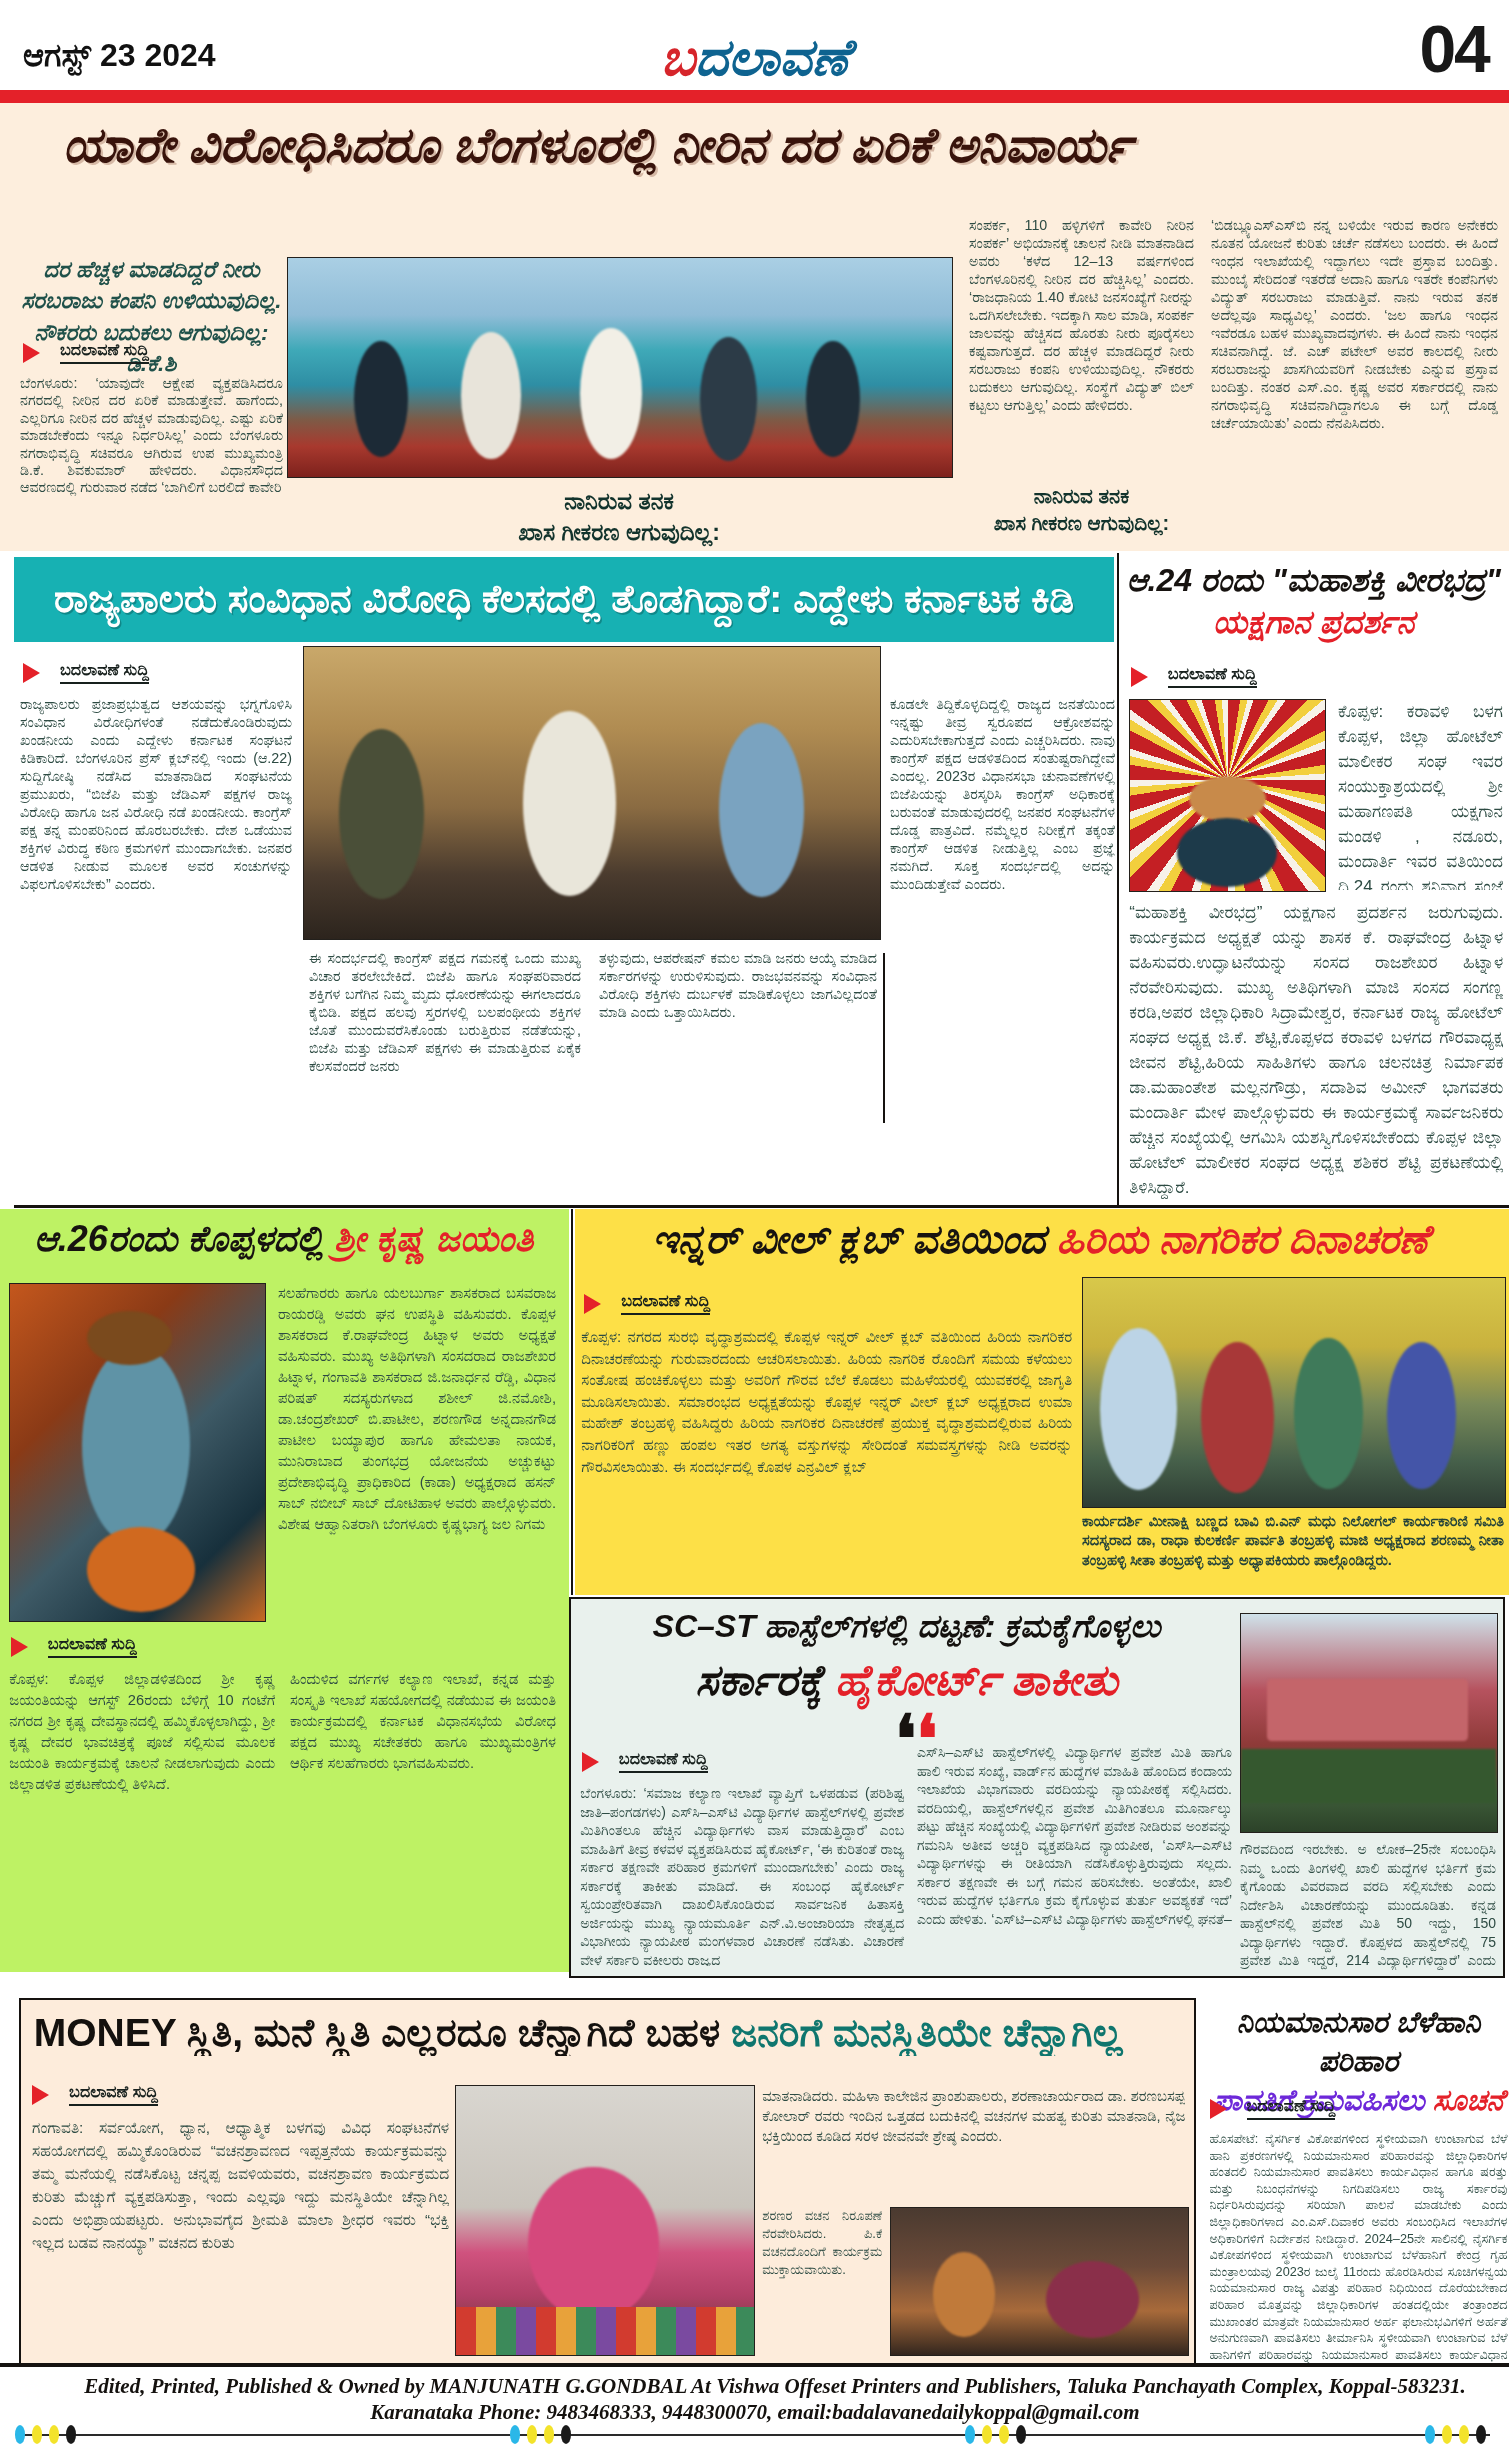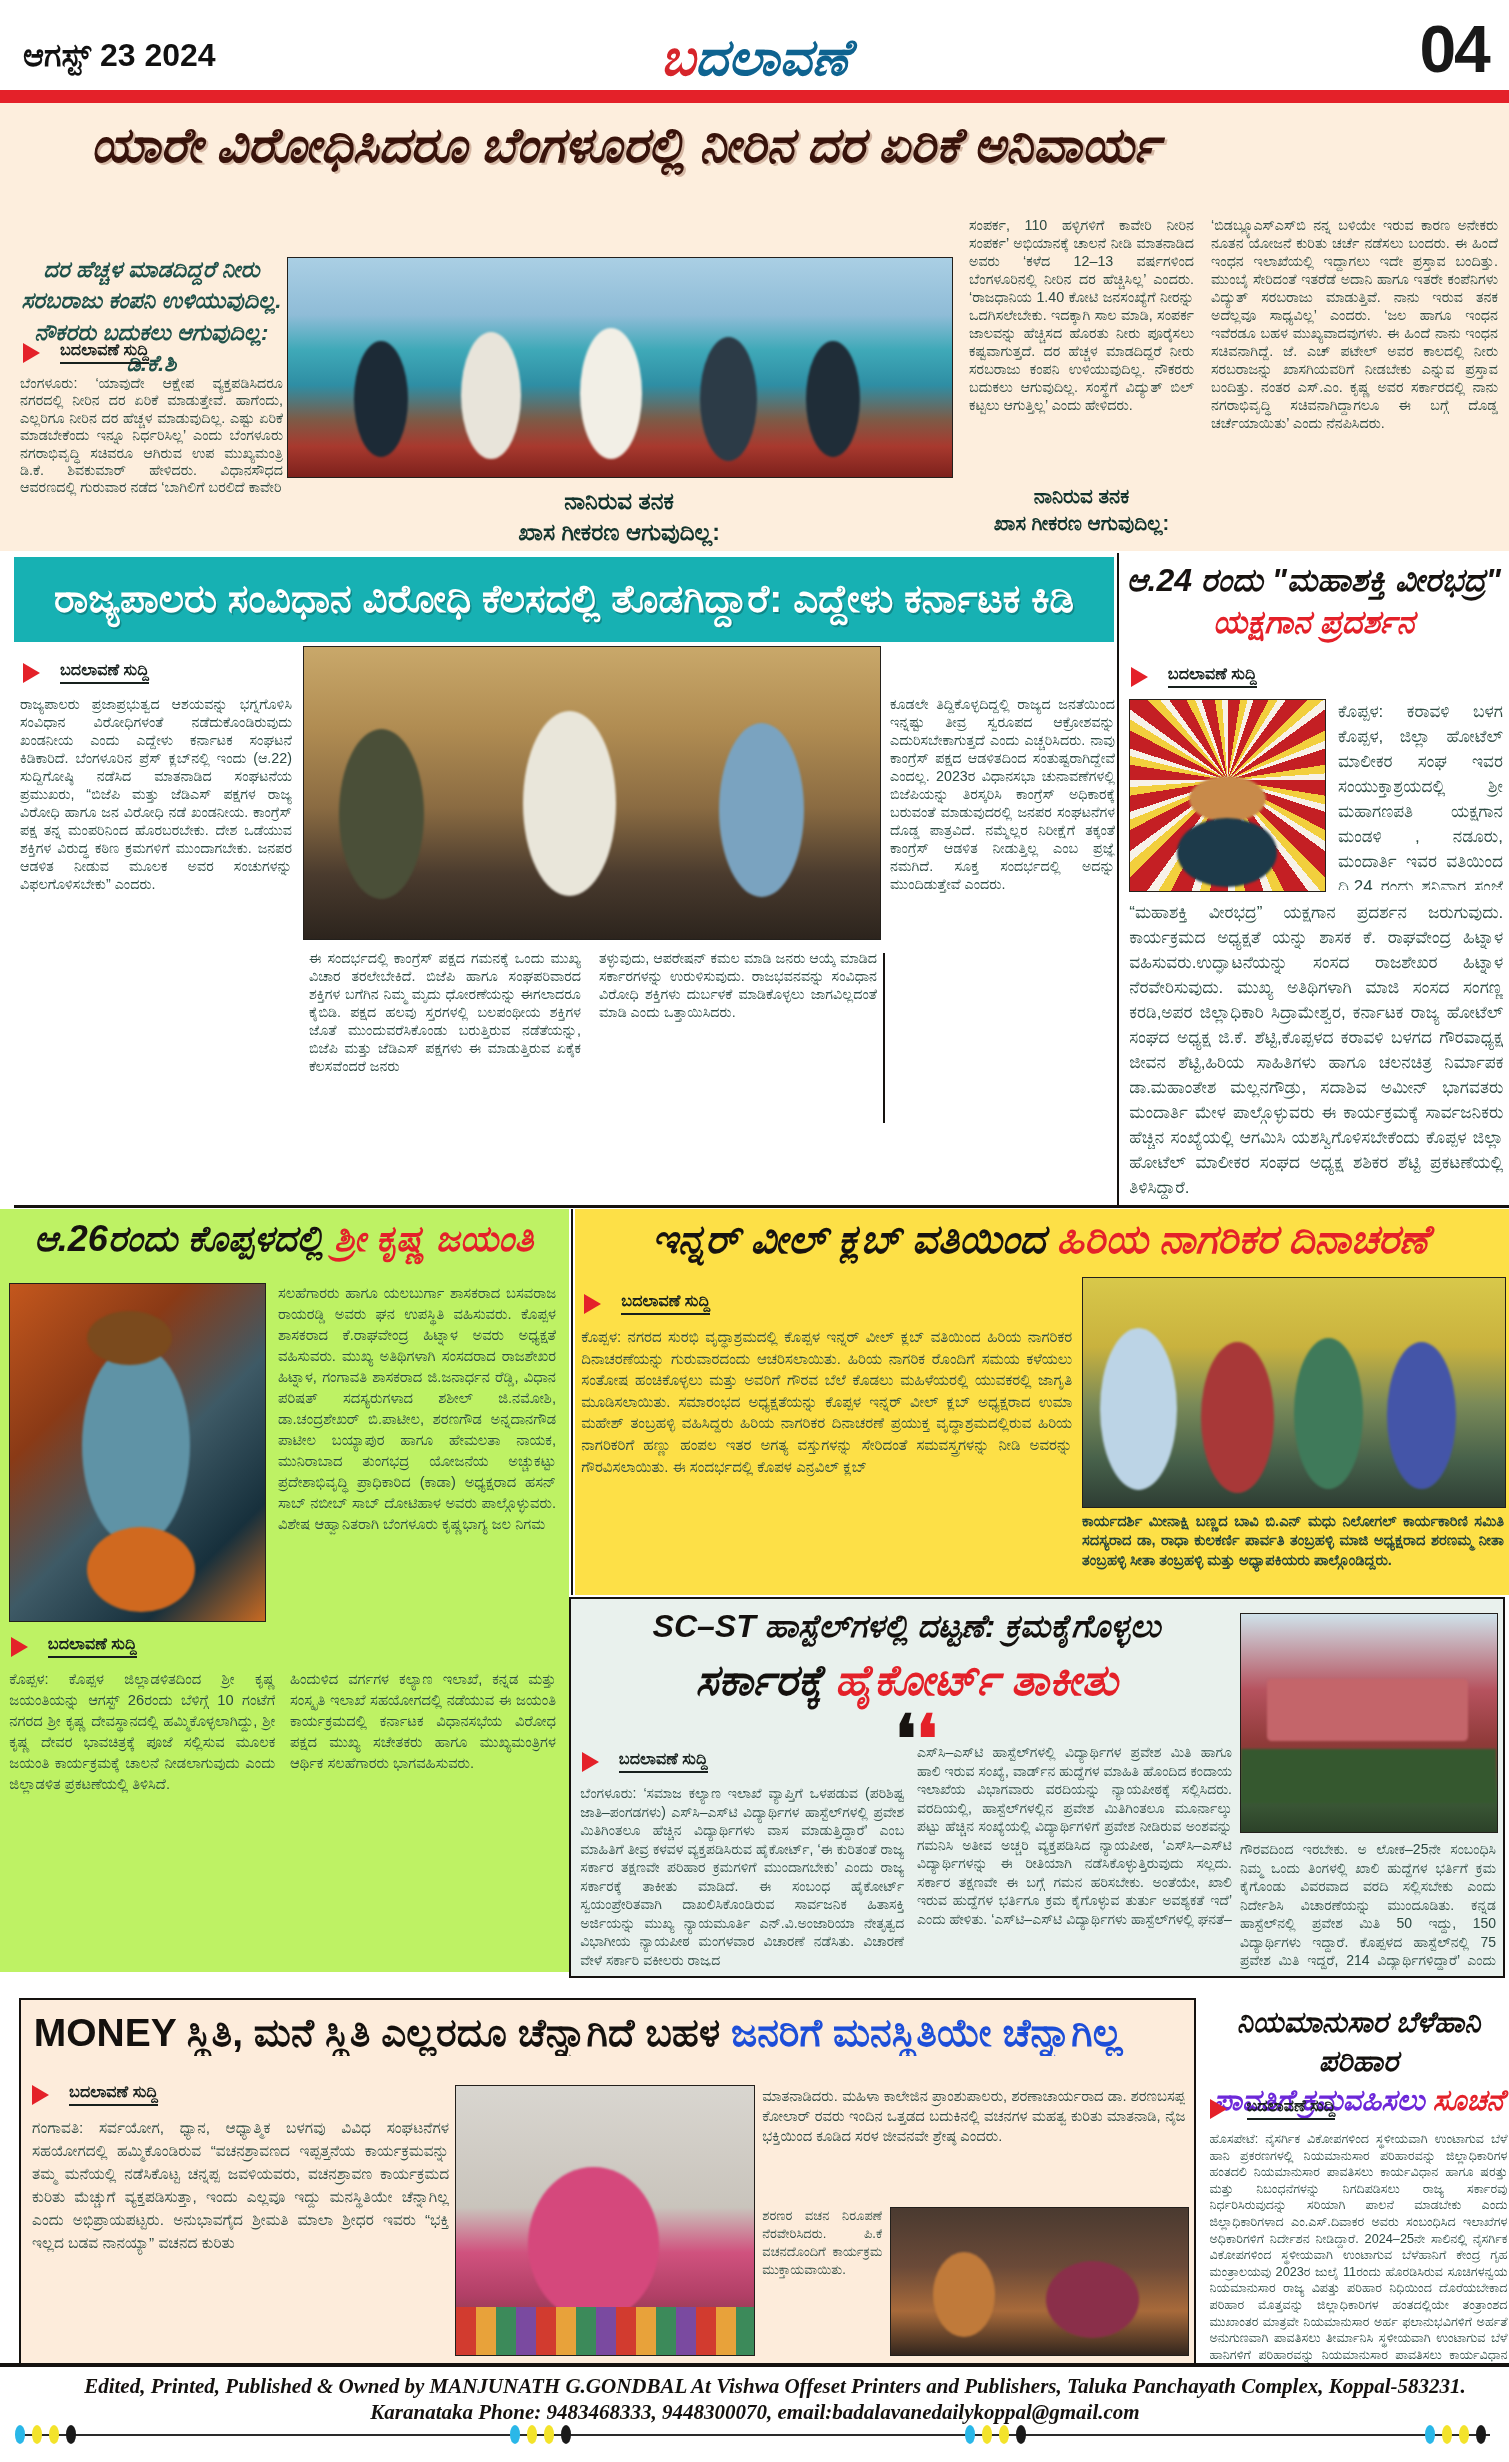--- a/index.html
+++ b/index.html
@@ -37,21 +37,21 @@
 <div id="canvas">
 
   <div class="abs" style="left:23px;top:37px;width:355px;font-size:32px;font-weight:bold;color:#111;">ಆಗಸ್ಟ್ 23 2024</div>
   <div class="abs center" style="left:0;top:28px;width:1510px;font-size:51px;font-weight:bold;">
     <span style="color:#d6252b;">ಬ</span><span style="color:#0e6390;">ದಲಾವಣೆ</span>
   </div>
   <div class="abs" style="right:21.6px;top:10.8px;font-size:66px;font-weight:bold;color:#191919;letter-spacing:-2.3px;">04</div>
   <div class="abs" style="left:0;top:90px;width:1510px;height:14px;background:#e42129;"></div>
 
   <div class="abs" style="left:0;top:103px;width:1510px;height:448px;background:#fdeedd;">
-    <div class="abs center" style="left:0;top:14px;width:1194px;font-size:49px;font-weight:900;color:#38130b;text-shadow:2.3px 2.3px 0 rgba(125,62,40,0.30);padding-left:28px;">ಯಾರೇ ವಿರೋಧಿಸಿದರೂ ಬೆಂಗಳೂರಲ್ಲಿ ನೀರಿನ ದರ ಏರಿಕೆ ಅನಿವಾರ್ಯ</div>
+    <div class="abs center" style="left:0;top:14px;width:1194px;font-size:49px;font-weight:900;color:#38130b;text-shadow:2.3px 2.3px 0 rgba(125,62,40,0.30);">ಯಾರೇ ವಿರೋಧಿಸಿದರೂ ಬೆಂಗಳೂರಲ್ಲಿ ನೀರಿನ ದರ ಏರಿಕೆ ಅನಿವಾರ್ಯ</div>
 
     <div class="abs center" style="left:20px;top:151px;width:263px;font-size:22.4px;font-weight:bold;color:#20514a;line-height:1.4;">ದರ ಹೆಚ್ಚಳ ಮಾಡದಿದ್ದರೆ ನೀರು ಸರಬರಾಜು ಕಂಪನಿ ಉಳಿಯುವುದಿಲ್ಲ. ನೌಕರರು ಬದುಕಲು ಆಗುವುದಿಲ್ಲ: ಡಿ.ಕೆ.ಶಿ</div>
     <div class="abs byline" style="left:23px;top:238px;">
       <span class="tri"></span>
       <span class="txt">ಬದಲಾವಣೆ ಸುದ್ದಿ</span>
     </div>
     <div class="abs jt" style="left:20px;top:272px;width:263px;height:171px;font-size:14.3px;line-height:17.4px;">ಬೆಂಗಳೂರು: ‘ಯಾವುದೇ ಆಕ್ಷೇಪ ವ್ಯಕ್ತಪಡಿಸಿದರೂ ನಗರದಲ್ಲಿ ನೀರಿನ ದರ ಏರಿಕೆ ಮಾಡುತ್ತೇವೆ. ಹಾಗೆಂದು, ಎಲ್ಲರಿಗೂ ನೀರಿನ ದರ ಹೆಚ್ಚಳ ಮಾಡುವುದಿಲ್ಲ. ಎಷ್ಟು ಏರಿಕೆ ಮಾಡಬೇಕೆಂದು ಇನ್ನೂ ನಿರ್ಧರಿಸಿಲ್ಲ’ ಎಂದು ಬೆಂಗಳೂರು ನಗರಾಭಿವೃದ್ಧಿ ಸಚಿವರೂ ಆಗಿರುವ ಉಪ ಮುಖ್ಯಮಂತ್ರಿ ಡಿ.ಕೆ. ಶಿವಕುಮಾರ್ ಹೇಳಿದರು. ವಿಧಾನಸೌಧದ ಆವರಣದಲ್ಲಿ ಗುರುವಾರ ನಡೆದ ‘ಬಾಗಿಲಿಗೆ ಬರಲಿದೆ ಕಾವೇರಿ</div>
 
     <div class="abs photo ph-stage" style="left:287px;top:154px;width:664px;height:219px;">
       <div class="blob" style="left:10%;top:38%;width:54px;height:116px;background:#1c2a36;"></div>
@@ -175,21 +175,21 @@
       <div class="blob" style="left:10%;top:30%;width:201px;height:62px;background:#c4656a;border-radius:4.6px;"></div>
       <div class="blob" style="left:0%;top:62%;width:255px;height:54px;background:#35582f;border-radius:0;"></div>
     </div>
     <div class="abs jt" style="left:669px;top:241px;width:256px;height:130px;font-size:14px;line-height:18.5px;">ಗೌರವದಿಂದ ಇರಬೇಕು. ಅ ಲೋಕ–25ನೇ ಸಂಬಂಧಿಸಿ ನಿಮ್ಮ ಒಂದು ತಿಂಗಳಲ್ಲಿ ಖಾಲಿ ಹುದ್ದೆಗಳ ಭರ್ತಿಗೆ ಕ್ರಮ ಕೈಗೊಂಡು ವಿವರವಾದ ವರದಿ ಸಲ್ಲಿಸಬೇಕು ಎಂದು ನಿರ್ದೇಶಿಸಿ ವಿಚಾರಣೆಯನ್ನು ಮುಂದೂಡಿತು. ಕನ್ನಡ ಹಾಸ್ಟೆಲ್‌ನಲ್ಲಿ ಪ್ರವೇಶ ಮಿತಿ 50 ಇದ್ದು, 150 ವಿದ್ಯಾರ್ಥಿಗಳು ಇದ್ದಾರೆ. ಕೊಪ್ಪಳದ ಹಾಸ್ಟೆಲ್‌ನಲ್ಲಿ 75 ಪ್ರವೇಶ ಮಿತಿ ಇದ್ದರೆ, 214 ವಿದ್ಯಾರ್ಥಿಗಳಿದ್ದಾರೆ’ ಎಂದು ಹೇಳಿತು.</div>
   </div>
 
   <div class="abs" style="left:19.3px;top:1998px;width:1177px;height:369px;background:#fdecdb;border:2.3px solid #15120f;box-sizing:border-box;">
     <div class="abs" style="left:12.4px;top:10.8px;width:1154px;font-size:39px;font-weight:900;white-space:nowrap;overflow:hidden;">
       <span style="color:#14110e;">MONEY ಸ್ಥಿತಿ, ಮನೆ ಸ್ಥಿತಿ ಎಲ್ಲರದೂ ಚೆನ್ನಾಗಿದೆ ಬಹಳ</span>
       <span> </span>
-      <span style="color:#1d4ed8;">ಜನರಿಗೆ ಮನಸ್ಥಿತಿಯೇ ಚೆನ್ನಾಗಿಲ್ಲ</span>
+      <span style="color:#0f766e;">ಜನರಿಗೆ ಮನಸ್ಥಿತಿಯೇ ಚೆನ್ನಾಗಿಲ್ಲ</span>
     </div>
     <div class="abs byline" style="left:10.8px;top:83px;">
       <span class="tri"></span>
       <span class="txt">ಬದಲಾವಣೆ ಸುದ್ದಿ</span>
     </div>
     <div class="abs jt" style="left:10.8px;top:116px;width:417px;height:232px;font-size:15.4px;line-height:23px;">ಗಂಗಾವತಿ: ಸರ್ವಯೋಗ, ಧ್ಯಾನ, ಆಧ್ಯಾತ್ಮಿಕ ಬಳಗವು ವಿವಿಧ ಸಂಘಟನೆಗಳ ಸಹಯೋಗದಲ್ಲಿ ಹಮ್ಮಿಕೊಂಡಿರುವ “ವಚನಶ್ರಾವಣದ ಇಪ್ಪತ್ತನೆಯ ಕಾರ್ಯಕ್ರಮವನ್ನು ತಮ್ಮ ಮನೆಯಲ್ಲಿ ನಡೆಸಿಕೊಟ್ಟ ಚನ್ನಪ್ಪ ಜವಳಿಯವರು, ವಚನಶ್ರಾವಣ ಕಾರ್ಯಕ್ರಮದ ಕುರಿತು ಮೆಚ್ಚುಗೆ ವ್ಯಕ್ತಪಡಿಸುತ್ತಾ, ಇಂದು ಎಲ್ಲವೂ ಇದ್ದು ಮನಸ್ಥಿತಿಯೇ ಚೆನ್ನಾಗಿಲ್ಲ ಎಂದು ಅಭಿಪ್ರಾಯಪಟ್ಟರು. ಅನುಭಾವಗೈದ ಶ್ರೀಮತಿ ಮಾಲಾ ಶ್ರೀಧರ ಇವರು “ಭಕ್ತಿ ಇಲ್ಲದ ಬಡವ ನಾನಯ್ಯಾ” ವಚನದ ಕುರಿತು</div>
     <div class="abs photo ph-woman" style="left:434px;top:85px;width:298px;height:269px;">
       <div class="blob" style="left:24%;top:30%;width:131px;height:154px;background:#d5487c;"></div>
       <div class="stripmat"></div>
     </div>

